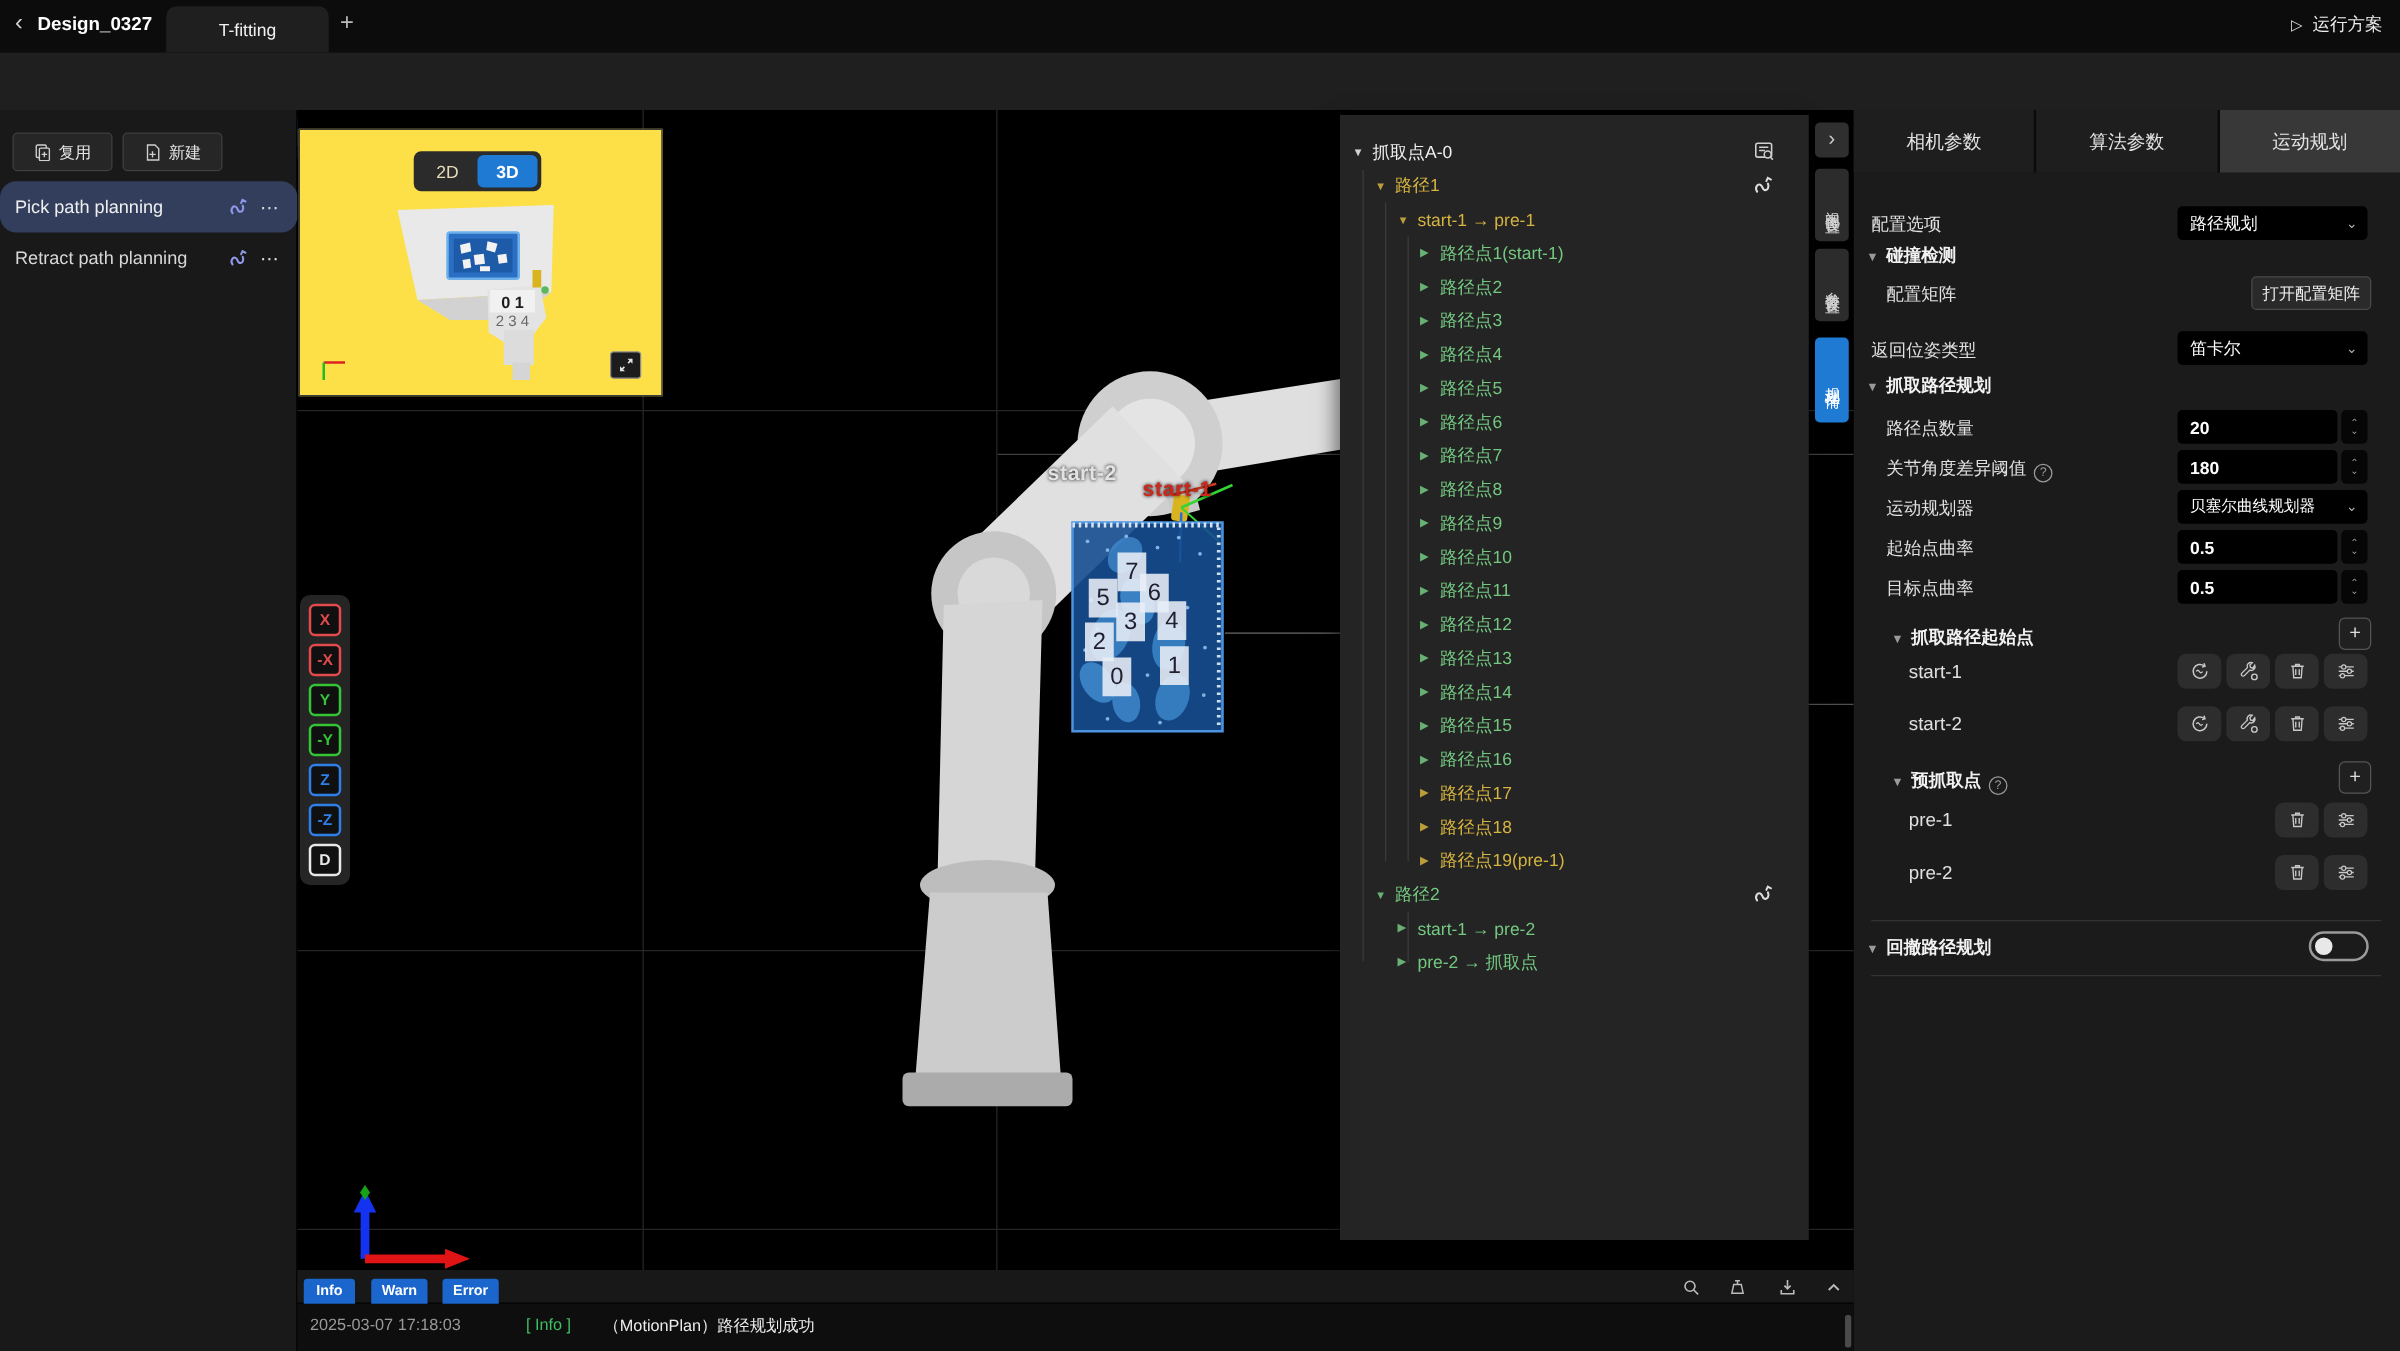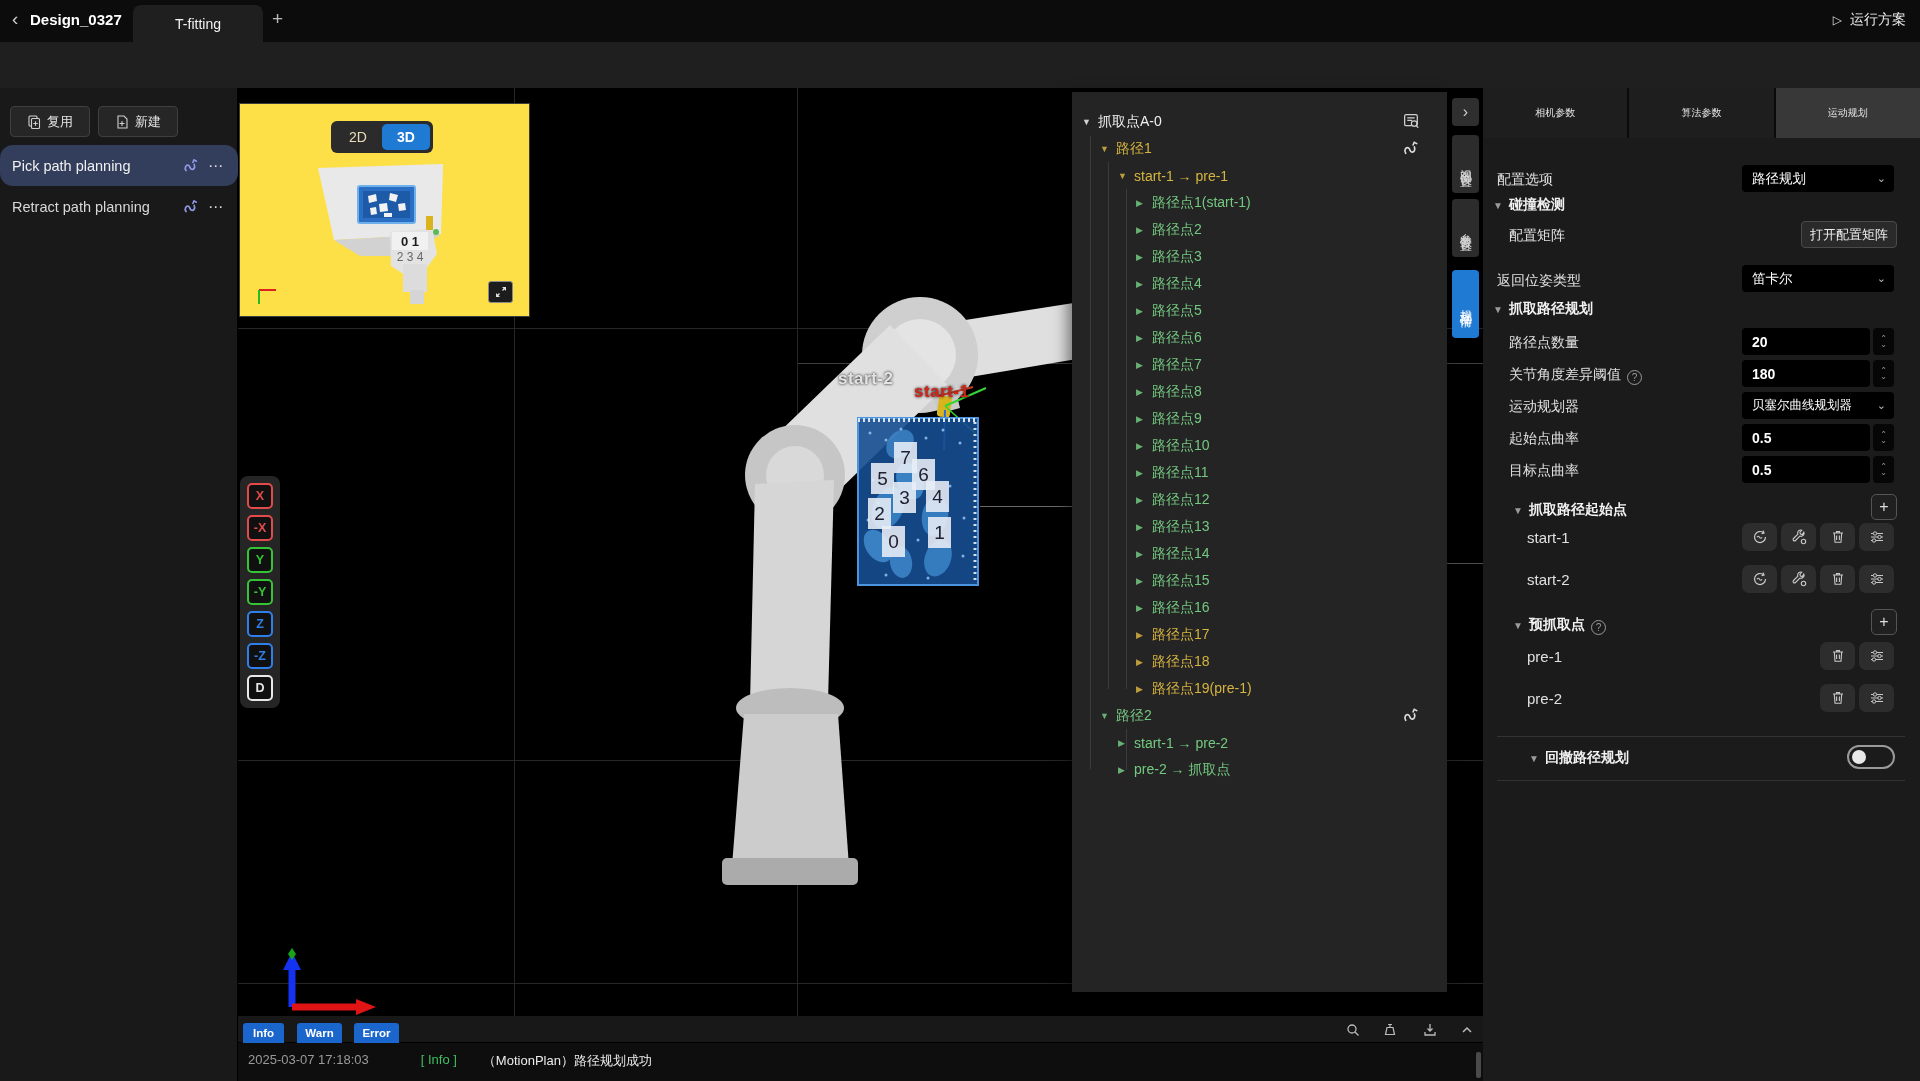--- a/index.html
+++ b/index.html
@@ -87,21 +87,21 @@
   .strip-btn { left:1452px; top:98px; width:27px; height:28px; background:#2f2f2f; border-radius:4px; color:#cccccc;
                display:flex; align-items:center; justify-content:center; font-size:16px; cursor:pointer; }
   .vtab { position:absolute; left:1452px; width:27px; background:#2c2c2c; border-radius:4px; color:#d5d5d5;
           writing-mode:vertical-rl; text-orientation:upright; font-size:12px; letter-spacing:2px;
           display:flex; align-items:center; justify-content:center; cursor:pointer; }
   .vtab.active { background:#1f7ad4; color:#ffffff; }
 
   
   .right-panel { left:1483px; top:88px; width:437px; height:993px; background:#1b1b1b; }
   .rp-tabs { position:absolute; left:0; top:0; width:437px; height:50px; background:#141414; display:flex; }
-  .rp-tab { flex:1; display:flex; align-items:center; justify-content:center; font-size:10px; color:#e3e3e3;
+  .rp-tab { flex:1; display:flex; align-items:center; justify-content:center; font-size:15px; color:#e3e3e3;
             background:#1e1e1e; border-right:2px solid #0a0a0a; cursor:pointer; }
   .rp-tab:last-child { border-right:none; }
   .rp-tab.active { background:#383838; }
   .rp-label { position:absolute; font-size:14px; color:#e0e0e0; }
   .rp-sec { position:absolute; font-size:14px; font-weight:bold; color:#f2f2f2; }
   .rp-sec .tri, .help-q { color:#9a9a9a; font-size:10px; margin-right:6px; }
   .help-q { display:inline-flex; width:15px; height:15px; border:1px solid #9a9a9a; border-radius:50%;
             align-items:center; justify-content:center; font-size:10px; margin-left:6px; vertical-align:-2px; font-weight:normal; }
   .rp-select { position:absolute; width:152px; height:27px; background:#000; border-radius:4px; display:flex;
                align-items:center; padding:0 8px 0 10px; font-size:13.5px; color:#ffffff; cursor:pointer; }
@@ -638,21 +638,21 @@
     <div class="ico-btn" style="left:376px; top:596px;">
         <svg width="16" height="16" viewBox="0 0 16 16">
           <path d="M2 4.5h12M2 8h12M2 11.5h12" stroke="#c8c8c8" stroke-width="1.1"></path>
           <circle cx="6" cy="4.5" r="1.7" fill="#2d2d2d" stroke="#c8c8c8"></circle>
           <circle cx="10.5" cy="8" r="1.7" fill="#2d2d2d" stroke="#c8c8c8"></circle>
           <circle cx="5" cy="11.5" r="1.7" fill="#2d2d2d" stroke="#c8c8c8"></circle>
         </svg>
       </div>
 
     <div class="rp-divider" style="top:648px;"></div>
-    <span class="rp-sec" style="left:10px; top:661px;margin-left:36px;"><span class="tri">▼</span><span>回撤路径规划</span></span>
+    <span class="rp-sec" style="left:10px; top:661px;"><span class="tri">▼</span><span>回撤路径规划</span></span>
     <div class="toggle" style="left:364px; top:657px;">
         <div class="knob"></div>
       </div>
     <div class="rp-divider" style="top:692px;"></div>
   </div>
 
   <div class="abs log-panel">
     <div class="log-head">
       <div class="log-tab" style="left:5px; width:41px;">Info</div>
       <div class="log-tab" style="left:59px; width:45px;">Warn</div>

